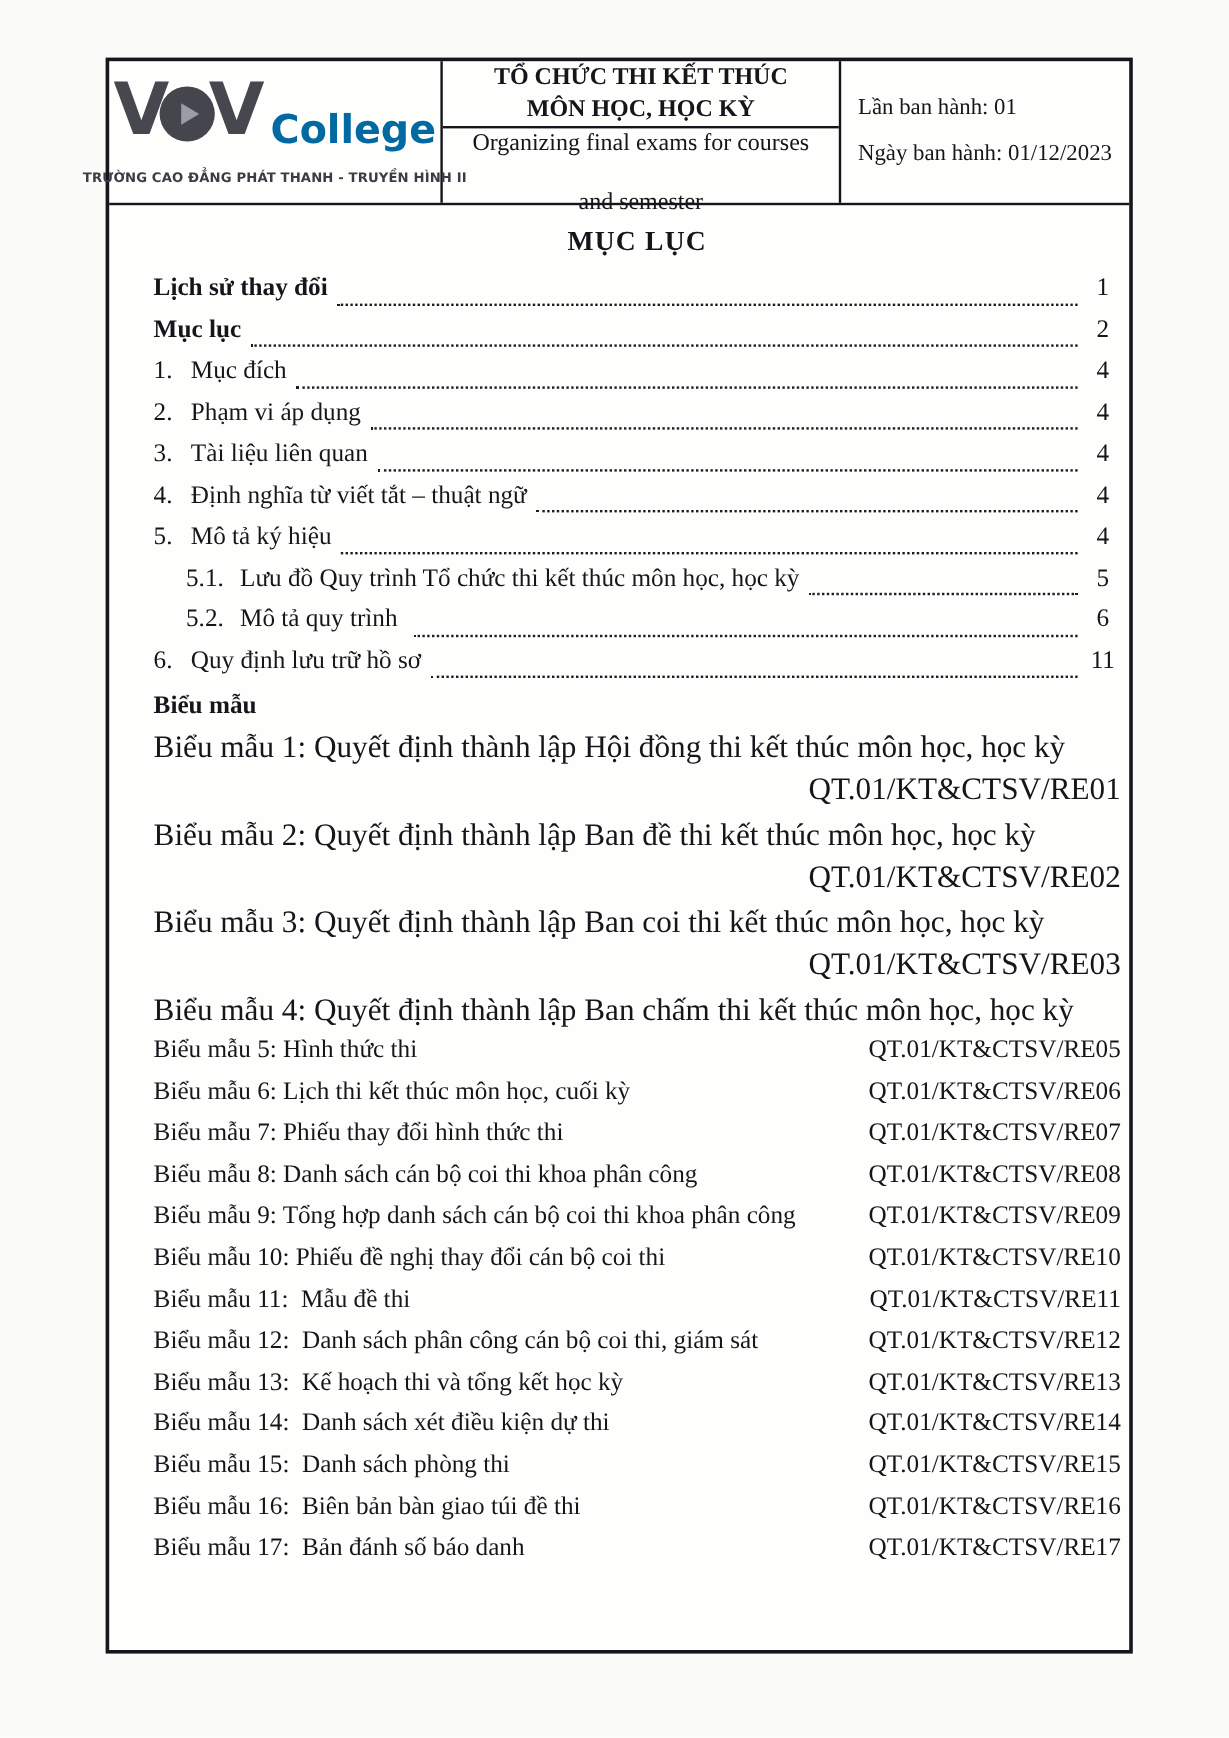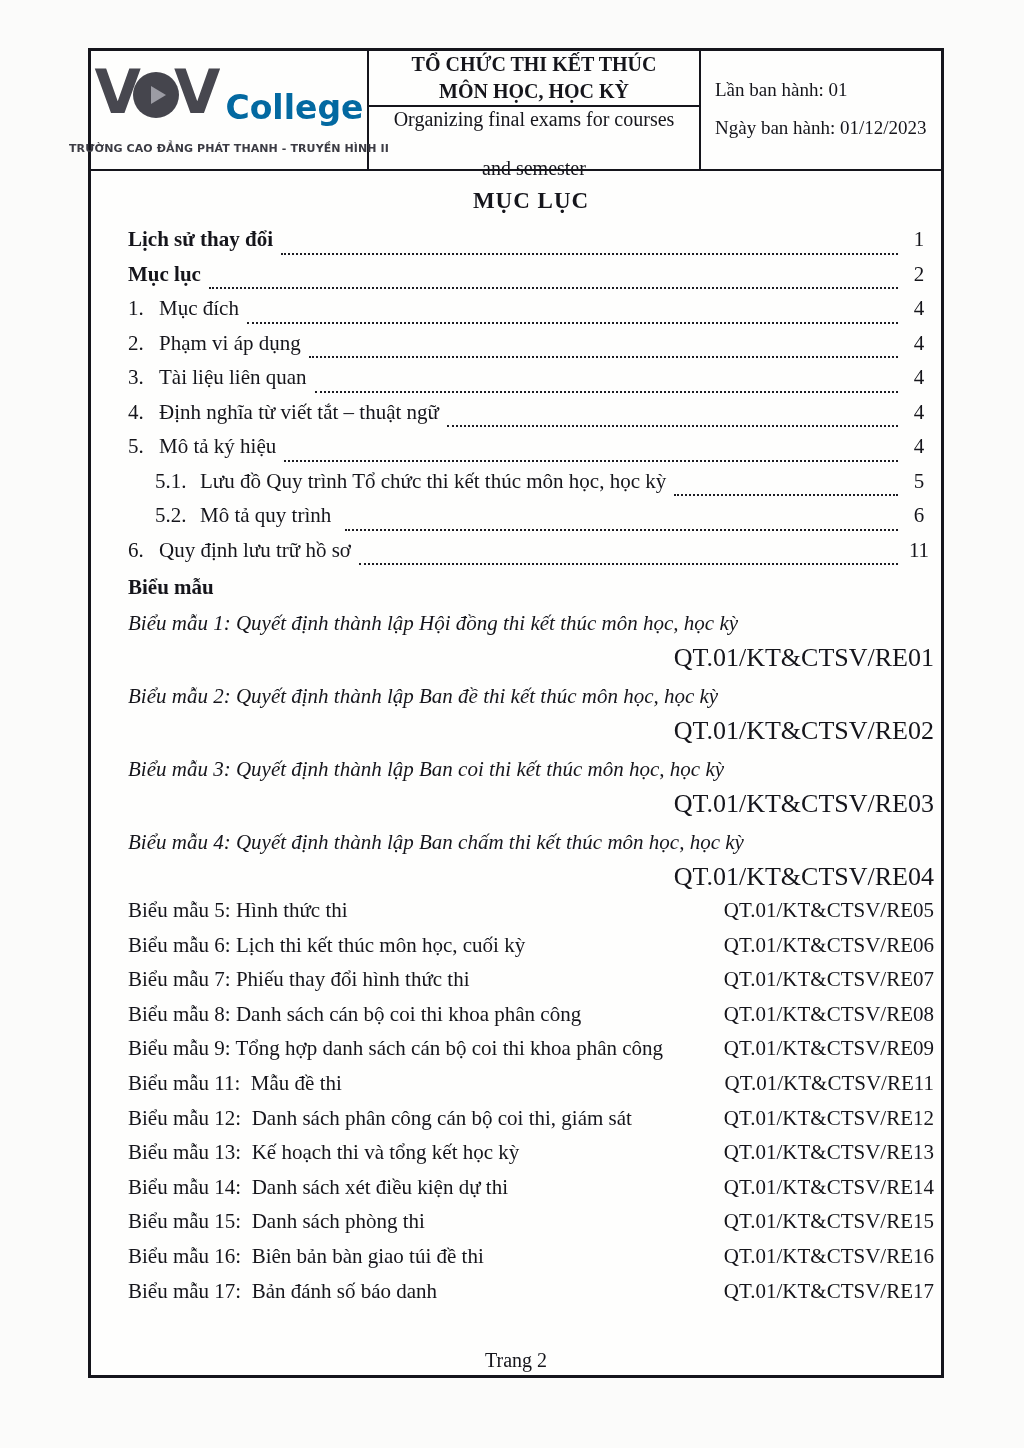--- a/index.html
+++ b/index.html
@@ -67,21 +67,21 @@
   .toc-num{flex:none;width:31px;white-space:pre;}
   .toc-row.sub{padding-left:27px;}
   .toc-row.sub .toc-num{width:45px;}
   .toc-text{flex:none;white-space:pre;}
   .dots{
     flex:1;align-self:flex-end;margin:0 6px 7px 8px;
     border-bottom:2px dotted #1c1c22;min-width:20px;
   }
   .toc-page{flex:none;width:30px;text-align:center;}
   .forms-heading{font-weight:bold;font-size:21px;height:34px;line-height:30px;flex:none;}
-  .fb-label{font-size:21px;height:37px;line-height:34px;white-space:pre;flex:none;font-style:italic;}
+  .fb-label{font-size:26px;height:37px;line-height:34px;white-space:pre;flex:none;}
   .fb-code{font-size:26px;height:36px;line-height:30px;text-align:right;flex:none;}
   .fi-row{display:flex;justify-content:space-between;align-items:flex-start;height:34.6px;font-size:21px;flex:none;}
   .fi-label{white-space:pre;}
   .fi-code{white-space:pre;text-align:right;}
   .footer{
     position:absolute;left:0;right:0;bottom:3px;text-align:center;font-size:20px;
   }
 </style>
 </head>
 <body>
@@ -180,21 +180,20 @@
 
     <div class="forms-heading">Biểu mẫu</div>
 
     <div class="fb-label">Biểu mẫu 1: Quyết định thành lập Hội đồng thi kết thúc môn học, học kỳ</div>
     <div class="fb-code">QT.01/KT&amp;CTSV/RE01</div>
     <div class="fb-label">Biểu mẫu 2: Quyết định thành lập Ban đề thi kết thúc môn học, học kỳ</div>
     <div class="fb-code">QT.01/KT&amp;CTSV/RE02</div>
     <div class="fb-label">Biểu mẫu 3: Quyết định thành lập Ban coi thi kết thúc môn học, học kỳ</div>
     <div class="fb-code">QT.01/KT&amp;CTSV/RE03</div>
     <div class="fb-label">Biểu mẫu 4: Quyết định thành lập Ban chấm thi kết thúc môn học, học kỳ</div>
-    <div class="fb-code">QT.01/KT&amp;CTSV/RE04</div>
 
     <div class="fi-row">
       <span class="fi-label">Biểu mẫu 5: Hình thức thi</span>
       <span class="fi-code">QT.01/KT&amp;CTSV/RE05</span>
     </div>
     <div class="fi-row">
       <span class="fi-label">Biểu mẫu 6: Lịch thi kết thúc môn học, cuối kỳ</span>
       <span class="fi-code">QT.01/KT&amp;CTSV/RE06</span>
     </div>
     <div class="fi-row">
@@ -203,20 +202,24 @@
     </div>
     <div class="fi-row">
       <span class="fi-label">Biểu mẫu 8: Danh sách cán bộ coi thi khoa phân công</span>
       <span class="fi-code">QT.01/KT&amp;CTSV/RE08</span>
     </div>
     <div class="fi-row">
       <span class="fi-label">Biểu mẫu 9: Tổng hợp danh sách cán bộ coi thi khoa phân công</span>
       <span class="fi-code">QT.01/KT&amp;CTSV/RE09</span>
     </div>
     <div class="fi-row">
+      <span class="fi-label">Biểu mẫu 10: Phiếu đề nghị thay đổi cán bộ coi thi</span>
+      <span class="fi-code">QT.01/KT&amp;CTSV/RE10</span>
+    </div>
+    <div class="fi-row">
       <span class="fi-label">Biểu mẫu 11:  Mẫu đề thi</span>
       <span class="fi-code">QT.01/KT&amp;CTSV/RE11</span>
     </div>
     <div class="fi-row">
       <span class="fi-label">Biểu mẫu 12:  Danh sách phân công cán bộ coi thi, giám sát</span>
       <span class="fi-code">QT.01/KT&amp;CTSV/RE12</span>
     </div>
     <div class="fi-row">
       <span class="fi-label">Biểu mẫu 13:  Kế hoạch thi và tổng kết học kỳ</span>
       <span class="fi-code">QT.01/KT&amp;CTSV/RE13</span>
@@ -232,14 +235,13 @@
     <div class="fi-row">
       <span class="fi-label">Biểu mẫu 16:  Biên bản bàn giao túi đề thi</span>
       <span class="fi-code">QT.01/KT&amp;CTSV/RE16</span>
     </div>
     <div class="fi-row">
       <span class="fi-label">Biểu mẫu 17:  Bản đánh số báo danh</span>
       <span class="fi-code">QT.01/KT&amp;CTSV/RE17</span>
     </div>
   </div>
 
-  <div class="footer">Trang 2</div>
 </div>
 
 </body></html>

